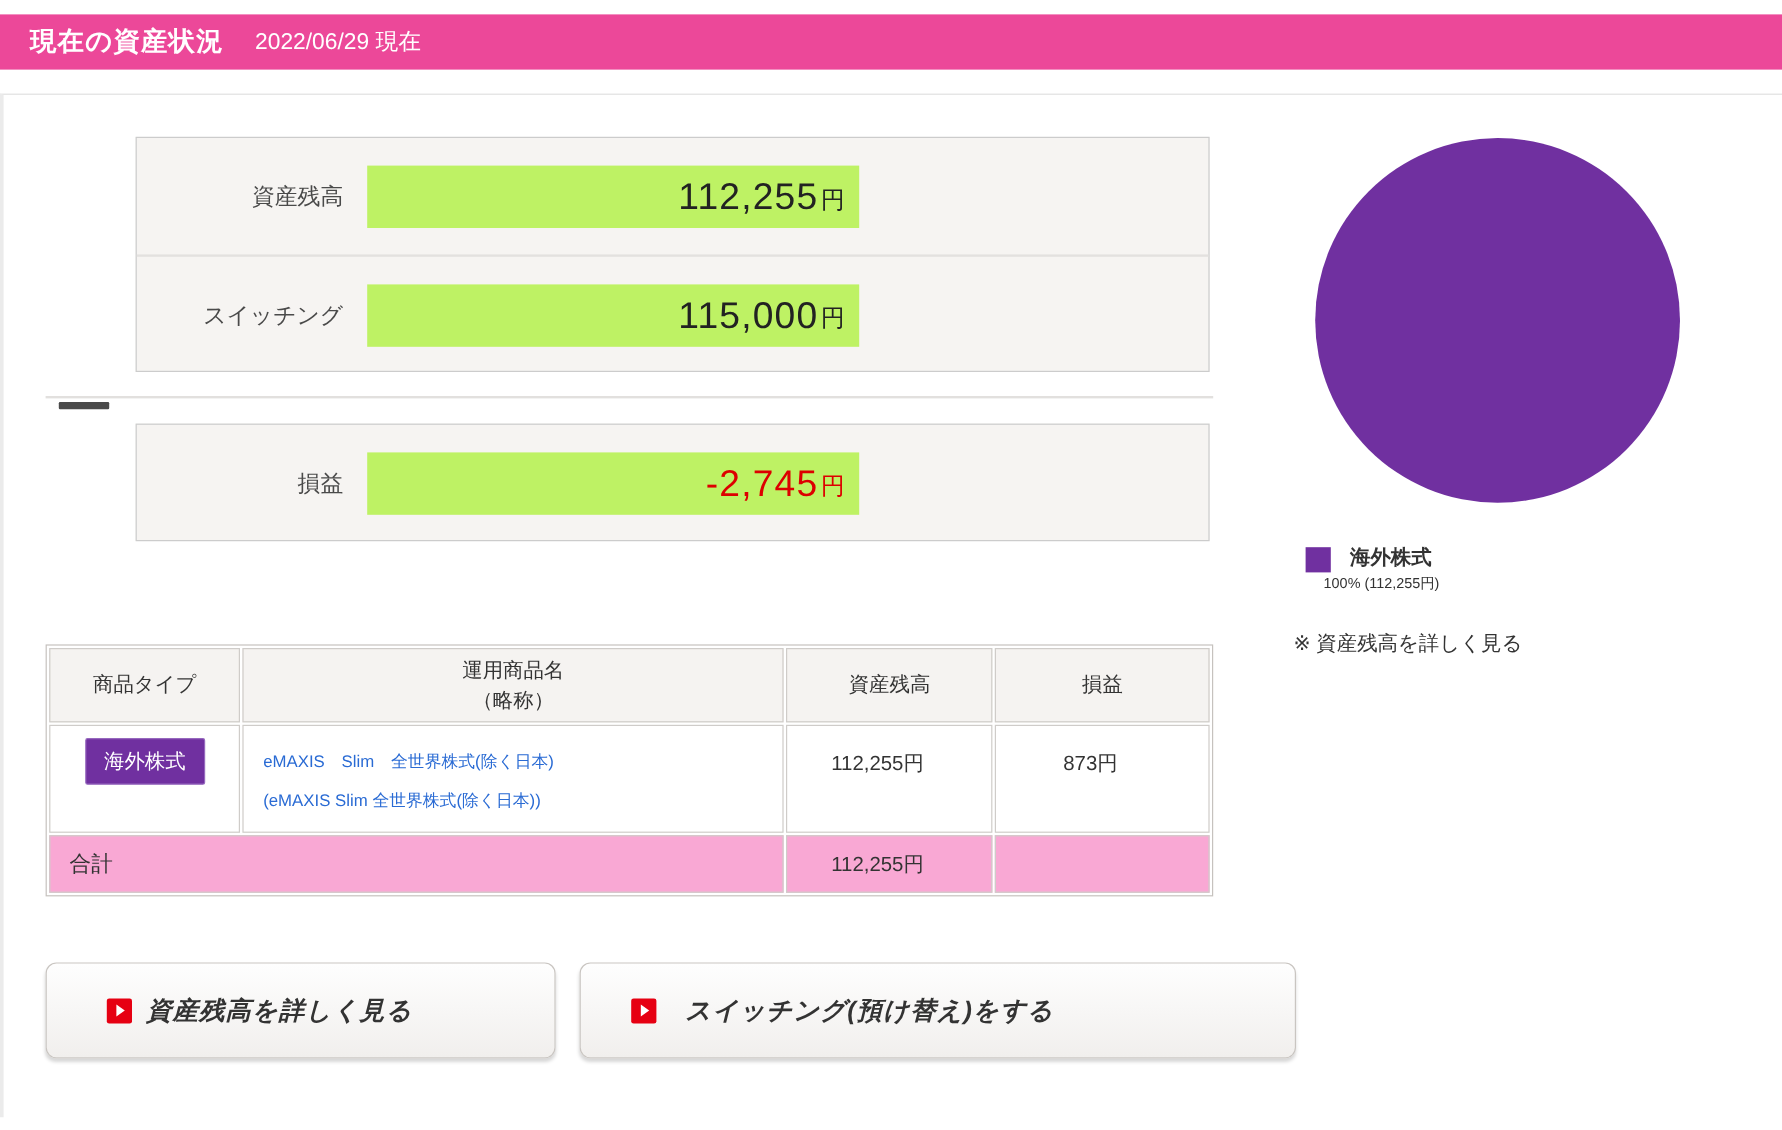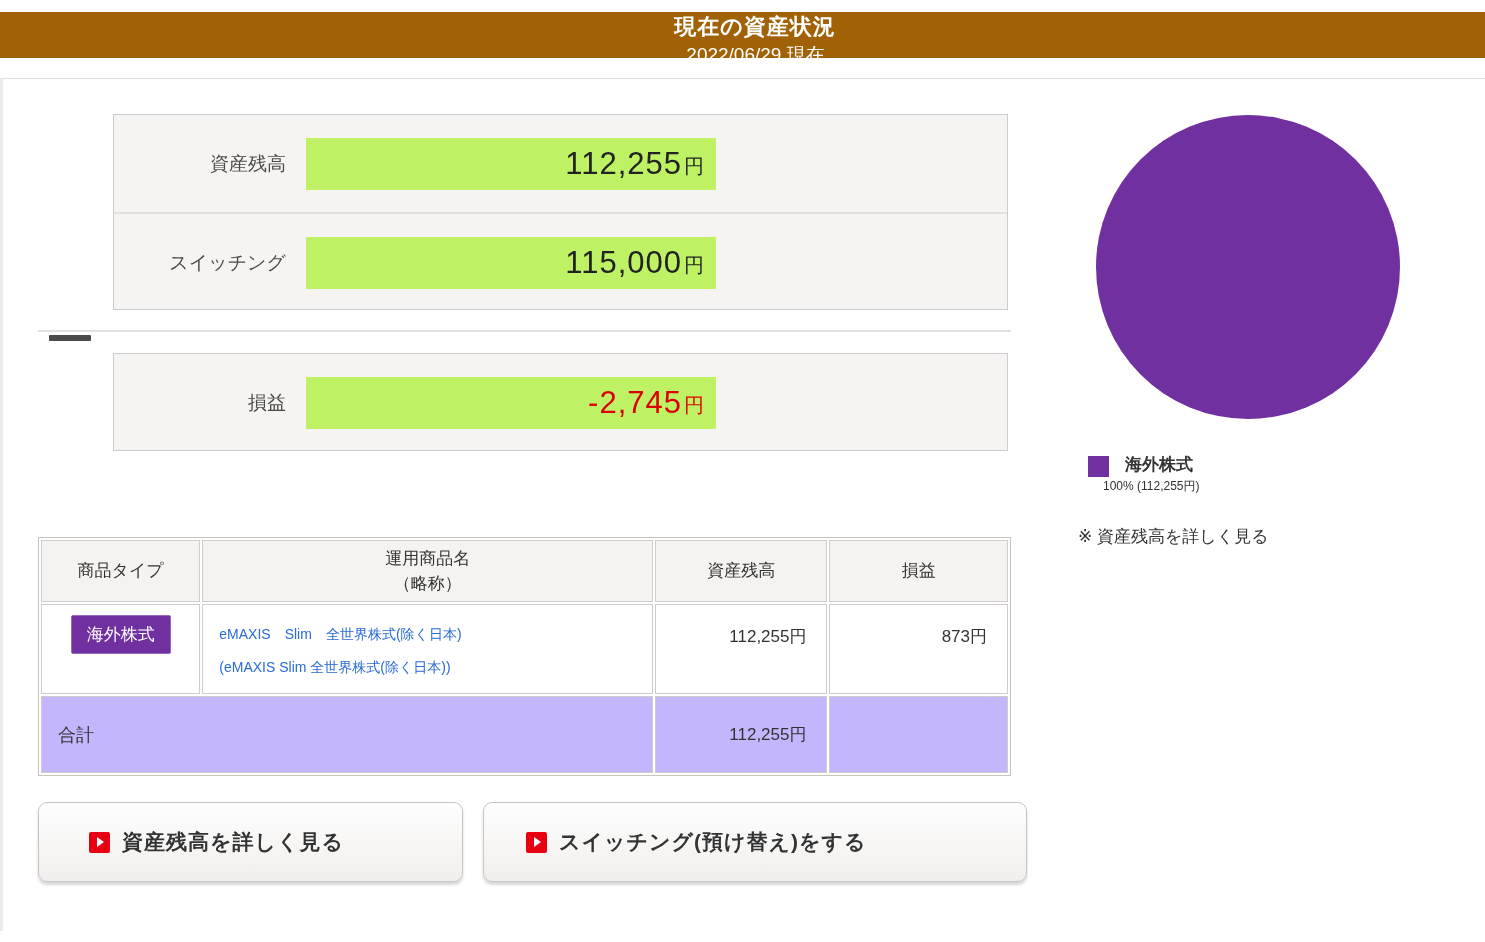--- a/index.html
+++ b/index.html
@@ -77,52 +77,52 @@
   .col-profit{width:177px;}
   .assets-table td{background:#fff;vertical-align:top;}
   .assets-table .row-product td{height:90px;}
   .cell-type{text-align:center;padding-top:10px;}
   .type-badge{
     display:inline-block;color:#fff;font-size:17px;
     padding:7px 15px;border:1px solid #9668BE;border-radius:2px;
   }
   .cell-name{padding:12px 0 0 16px;line-height:1.95;}
   .cell-name a{color:#2A6BD4;text-decoration:none;font-size:14px;}
-  .num-cell{text-align:right;padding:20px 20px 0 0;color:#333;}
-  .assets-table .row-total td{background:#c4b5fd;height:77px;vertical-align:middle;}
+  .num-cell{text-align:center;padding:20px 20px 0 0;color:#333;}
+  .assets-table .row-total td{background:#f9a8d4;height:48px;vertical-align:middle;}
   .total-label{padding-left:16px;font-size:18px;}
   .row-total .num-cell{padding-top:0;}
   
   .action-btn{
     position:absolute;top:723px;height:80px;
     border:1px solid #C9C5C1;border-radius:9px;
     background:linear-gradient(#FEFEFE,#F1EFED);
     box-shadow:0 3px 3px rgba(0,0,0,0.16);
     display:flex;align-items:center;cursor:pointer;
     font-family:inherit;font-size:21px;font-weight:bold;color:#333;
     padding:0;
   }
   .action-btn.b1{left:35px;width:425px;}
-  .action-btn.b2{left:480px;width:544px;}
+  .action-btn.b2{left:480px;width:597px;gap:12px;}
   .btn-icon{
     width:21px;height:21px;border-radius:2px;flex:none;
     display:flex;align-items:center;justify-content:center;
   }
   .action-btn.b1 .btn-icon{margin-left:50px;}
   .action-btn.b2 .btn-icon{margin-left:42px;}
   .btn-tri{
     width:0;height:0;margin-left:2px;
     border-left:7px solid #fff;border-top:5px solid transparent;border-bottom:5px solid transparent;
   }
-  .btn-label{margin-left:12px;letter-spacing:1px;}
+  .btn-label{margin-left:12px;letter-spacing:1px;font-style:italic;}
 </style>
 </head>
 <body>
 
-<div class="topbar" style="background-color: #a16207; flex-direction: column;">
+<div class="topbar" style="background-color: #ec4899;">
   <span class="title">現在の資産状況</span>
   <span class="date">2022/06/29 現在</span>
 </div>
 
 <div class="panel">
 
   <div class="sum-box first">
     <div class="sum-row divided">
       <span class="sum-label">資産残高</span>
       <span class="value-box">

